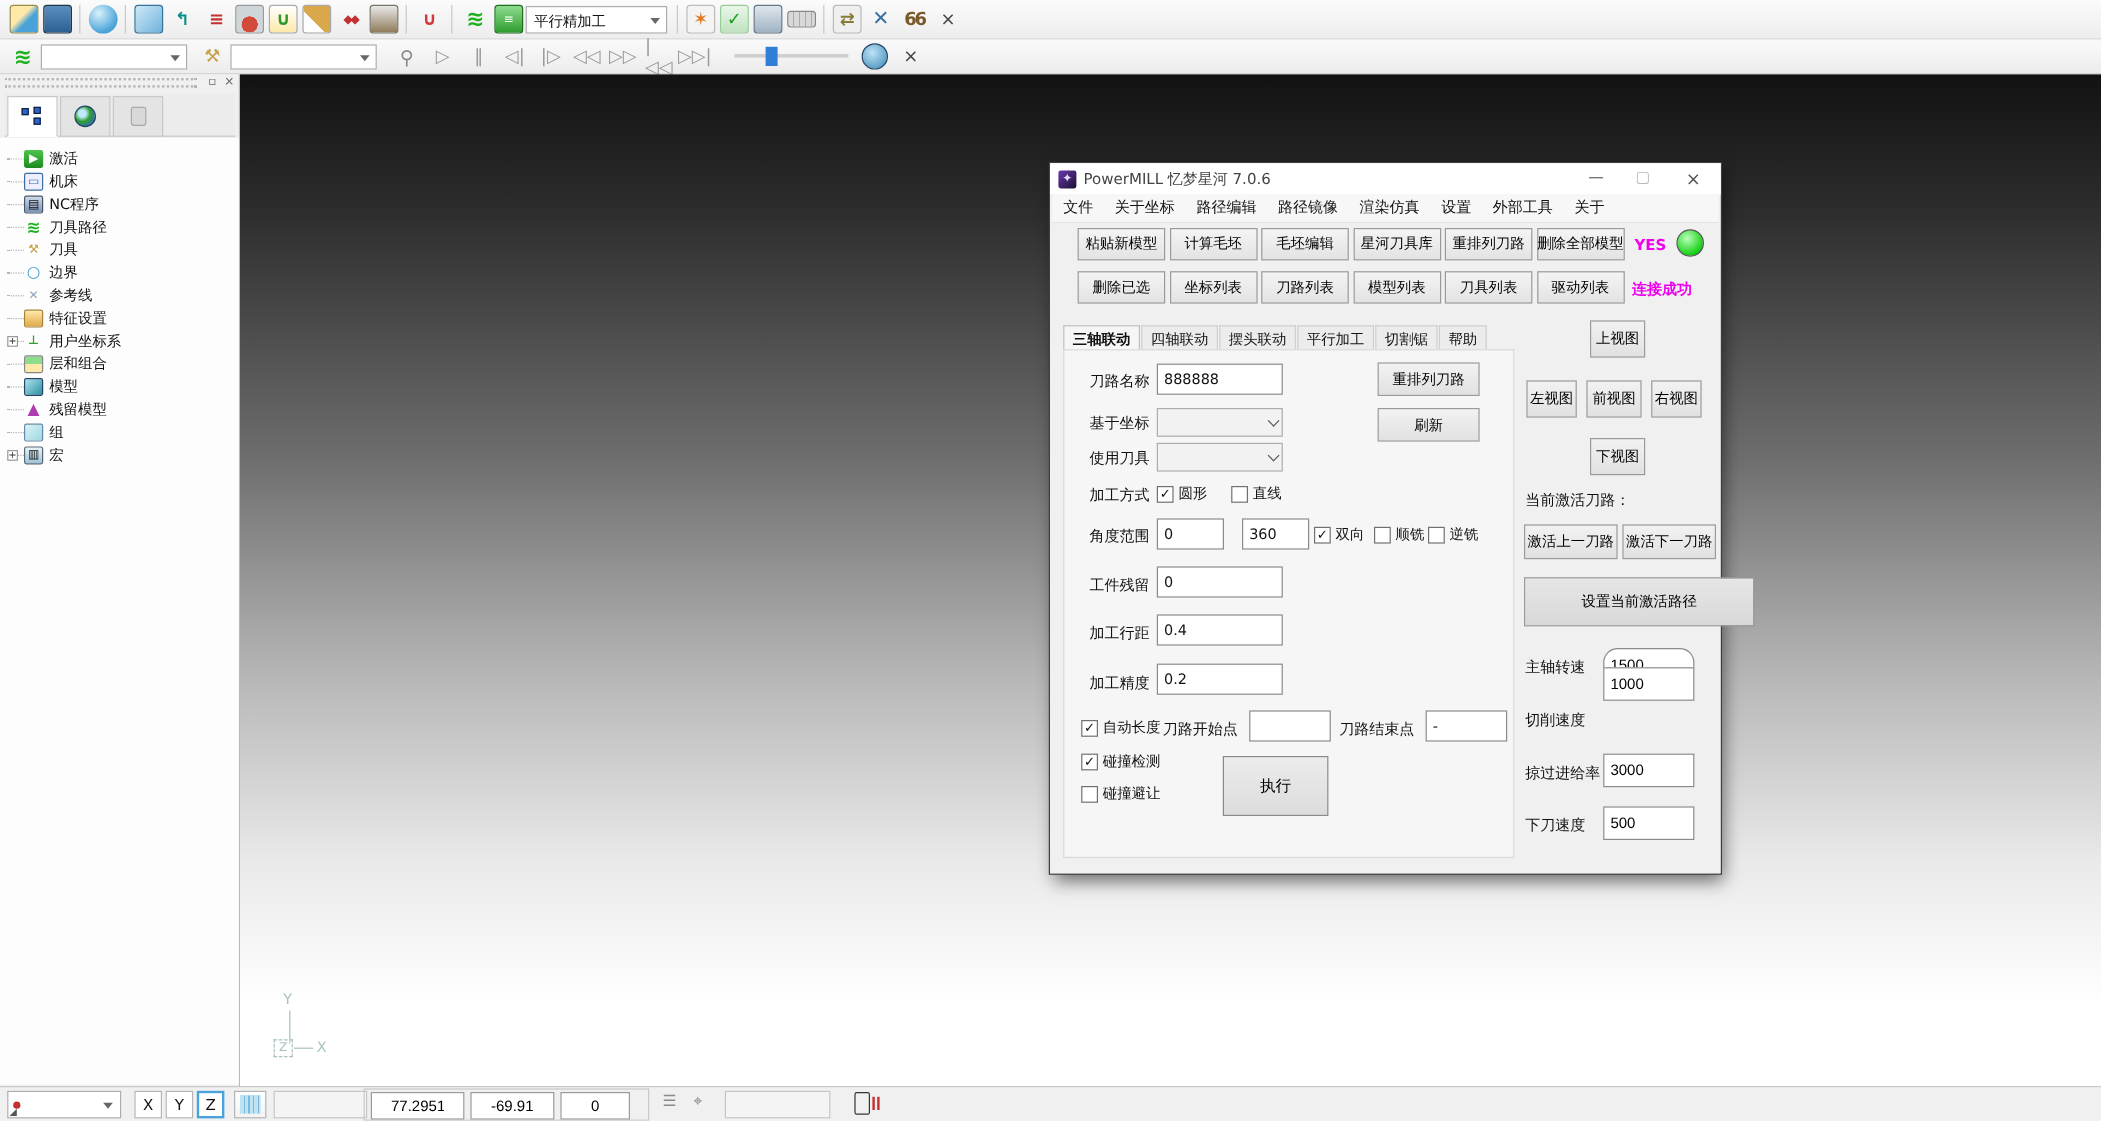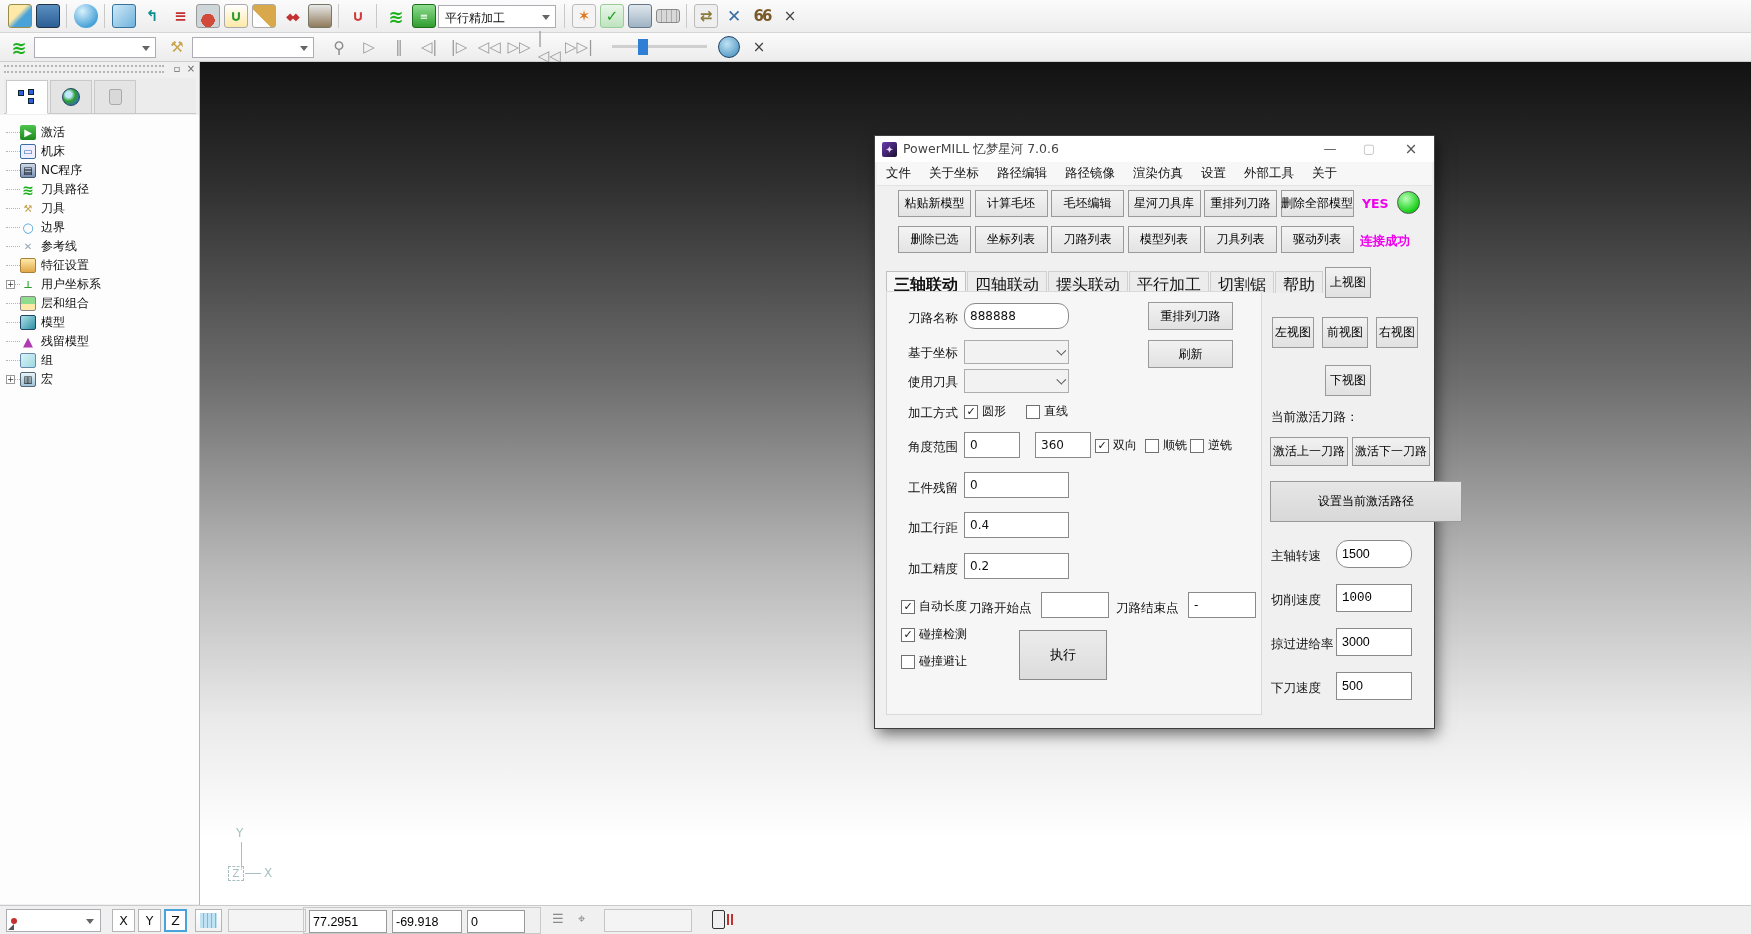--- a/index.html
+++ b/index.html
@@ -116,21 +116,21 @@
   .menu span { padding:4px 9px; cursor:pointer; font-size:12.5px; }
   .btnrow { position:absolute; left:23px; display:flex; gap:3.5px; }
   .abtn { width:73px; height:27px; background:linear-gradient(#f4f4f4,#e3e3e3); border:1px solid #9a9a9a;
     font-size:12px; display:flex; align-items:center; justify-content:center; cursor:pointer; white-space:nowrap; }
   .magenta { color:#ee00ee; font-weight:bold; font-size:12.5px; }
   .lamp { position:absolute; left:522px; top:55px; width:23px; height:23px; border-radius:50%;
     background:radial-gradient(circle at 38% 32%,#b8ffb8,#18d018 70%,#0a9a0a); border:1px solid #555; }
 
   .tabs { position:absolute; left:11px; top:135px; height:21px; display:flex; }
   .tab { padding:3px 7px 18px; border:1px solid #d0d0d0; border-bottom:none; background:#ececec;
-    font-size:16px; cursor:pointer; margin-right:1px;text-align:center; }
+    font-size:12px; cursor:pointer; margin-right:1px;text-align:center; }
   .tab.active { background:#f6f6f6; position:relative; top:0; border-color:#c0c0c0; font-weight:bold; }
   .frame { position:absolute; left:11px; top:155px; width:376px; height:424px;
     background:#f6f6f6; border:1px solid #d9d9d9; }
   .flabel { position:absolute; font-size:12.5px; color:#111; white-space:nowrap; }
   .tin { position:absolute; height:26px; background:#fff; border:1px solid #8a8a8a; font-size:12px;
     padding:0 5px; font-family:"DejaVu Sans",sans-serif; color:#111; }
   .sel { position:absolute; height:24px; background:#f2f2f2; border:1px solid #adadad; cursor:pointer; }
   .sel .carat { position:absolute; right:6px; top:50%; margin-top:-2px; width:7px; height:7px;
     border-right:1.5px solid #555; border-bottom:1.5px solid #555; transform:rotate(45deg) translateY(-4px); }
   .cbrow { position:absolute; display:flex; align-items:center; gap:4px; cursor:pointer; }
@@ -153,21 +153,21 @@
     border-left:6px solid transparent; border-bottom:6px solid #555; }
   .sbtn { position:absolute; top:3px; width:23px; height:23px; background:#fff; border:1px solid #b5b5b5;
     text-align:center; line-height:21px; font-size:12.5px; cursor:pointer; }
   .sbtn.sel-z { border:2px solid #4aa3d8; line-height:19px; }
   .gridbtn { position:absolute; left:195px; top:3px; width:27px; height:23px; border:1px solid #b5b5b5;
     background:linear-gradient(#fff,#f2f2f2); cursor:pointer; }
   .gridbtn .g { position:absolute; left:4px; top:3px; width:17px; height:15px;
     background:repeating-linear-gradient(90deg,#bfe3f5 0 3px,#7ab8dc 3px 4px),
                repeating-linear-gradient(0deg,rgba(191,227,245,.6) 0 3px,#7ab8dc 3px 4px); }
   .sb-in { position:absolute; top:3px; height:23px; background:#fff; border:1px solid #9a9a9a;
-    font-size:12.5px; padding:0 3px; }
+    font-size:12.5px; padding:0 16px;text-align:center; }
   .sb-in[readonly] { background:#f4f4f4; border-color:#c5c5c5; }
   .coordwrap { position:absolute; left:303px; top:1px; width:238px; height:27px; border:1px solid #c9c9c9; }
   .sb-ico { position:absolute; top:5px; color:#8a8a8a; font-size:13px; }
   .clip { position:absolute; left:600px; top:4px; width:13px; height:19px; border:1.5px solid #333;
     border-radius:2px; }
   .clip::after { content:""; position:absolute; left:14px; top:3px; width:2px; height:11px;
     border-left:2px solid #c43030; border-right:2px solid #c43030; }
 </style>
 </head>
 <body>
@@ -385,21 +385,21 @@
       <span class="tab active">三轴联动</span>
       <span class="tab">四轴联动</span>
       <span class="tab">摆头联动</span>
       <span class="tab">平行加工</span>
       <span class="tab">切割锯</span>
       <span class="tab">帮助</span>
     </div>
 
     <div class="frame">
       <span class="flabel" style="left:21px; top:18px">刀路名称</span>
-      <input class="tin" style="left: 77px; top: 11px; width: 105px; border-radius: 11px;" value="888888">
+      <input class="tin" style="left: 77px; top: 11px; width: 105px;" value="888888">
       <button class="fbtn" style="left:261px; top:10px; width:85px; height:28px">重排列刀路</button>
 
       <span class="flabel" style="left:21px; top:53px">基于坐标</span>
       <div class="sel" style="left:77px; top:48px; width:105px">
         <span class="carat"></span>
         </div>
       <button class="fbtn" style="left:261px; top:48px; width:85px; height:28px">刷新</button>
 
       <span class="flabel" style="left:21px; top:82px">使用刀具</span>
       <div class="sel" style="left:77px; top:77px; width:105px">
@@ -469,21 +469,21 @@
     <button class="fbtn" style="left:450px; top:229px; width:46px; height:31px">下视图</button>
 
     <span class="rlabel" style="left:396px; top:273px">当前激活刀路：</span>
     <button class="fbtn" style="left:395px; top:301px; width:78px; height:29px">激活上一刀路</button>
     <button class="fbtn" style="left:477px; top:301px; width:78px; height:29px">激活下一刀路</button>
     <button class="fbtn" style="left:395px; top:345px; width:192px; height:41px; background:linear-gradient(#e6e6e6,#d8d8d8)">设置当前激活路径</button>
 
     <span class="rlabel" style="left:396px; top:412px">主轴转速</span>
     <input class="rin" style="left: 461px; top: 404px; border-radius: 12px;" value="1500">
     <span class="rlabel" style="left:396px; top:456px">切削速度</span>
-    <input class="rin" style="left: 461px; top: 448px; font-family: Liberation Mono, monospace;" value="1000">
+    <input class="rin" style="left: 461px; top: 420px;" value="1000">
     <span class="rlabel" style="left:396px; top:500px">掠过进给率</span>
     <input class="rin" style="left: 461px; top: 492px;" value="3000">
     <span class="rlabel" style="left:396px; top:544px">下刀速度</span>
     <input class="rin" style="left: 461px; top: 536px;" value="500">
   </div>
 
   <div class="statusbar">
     <div class="sb-combo">
       <span class="sb-dot"></span>
       <span class="sb-corner"></span>

